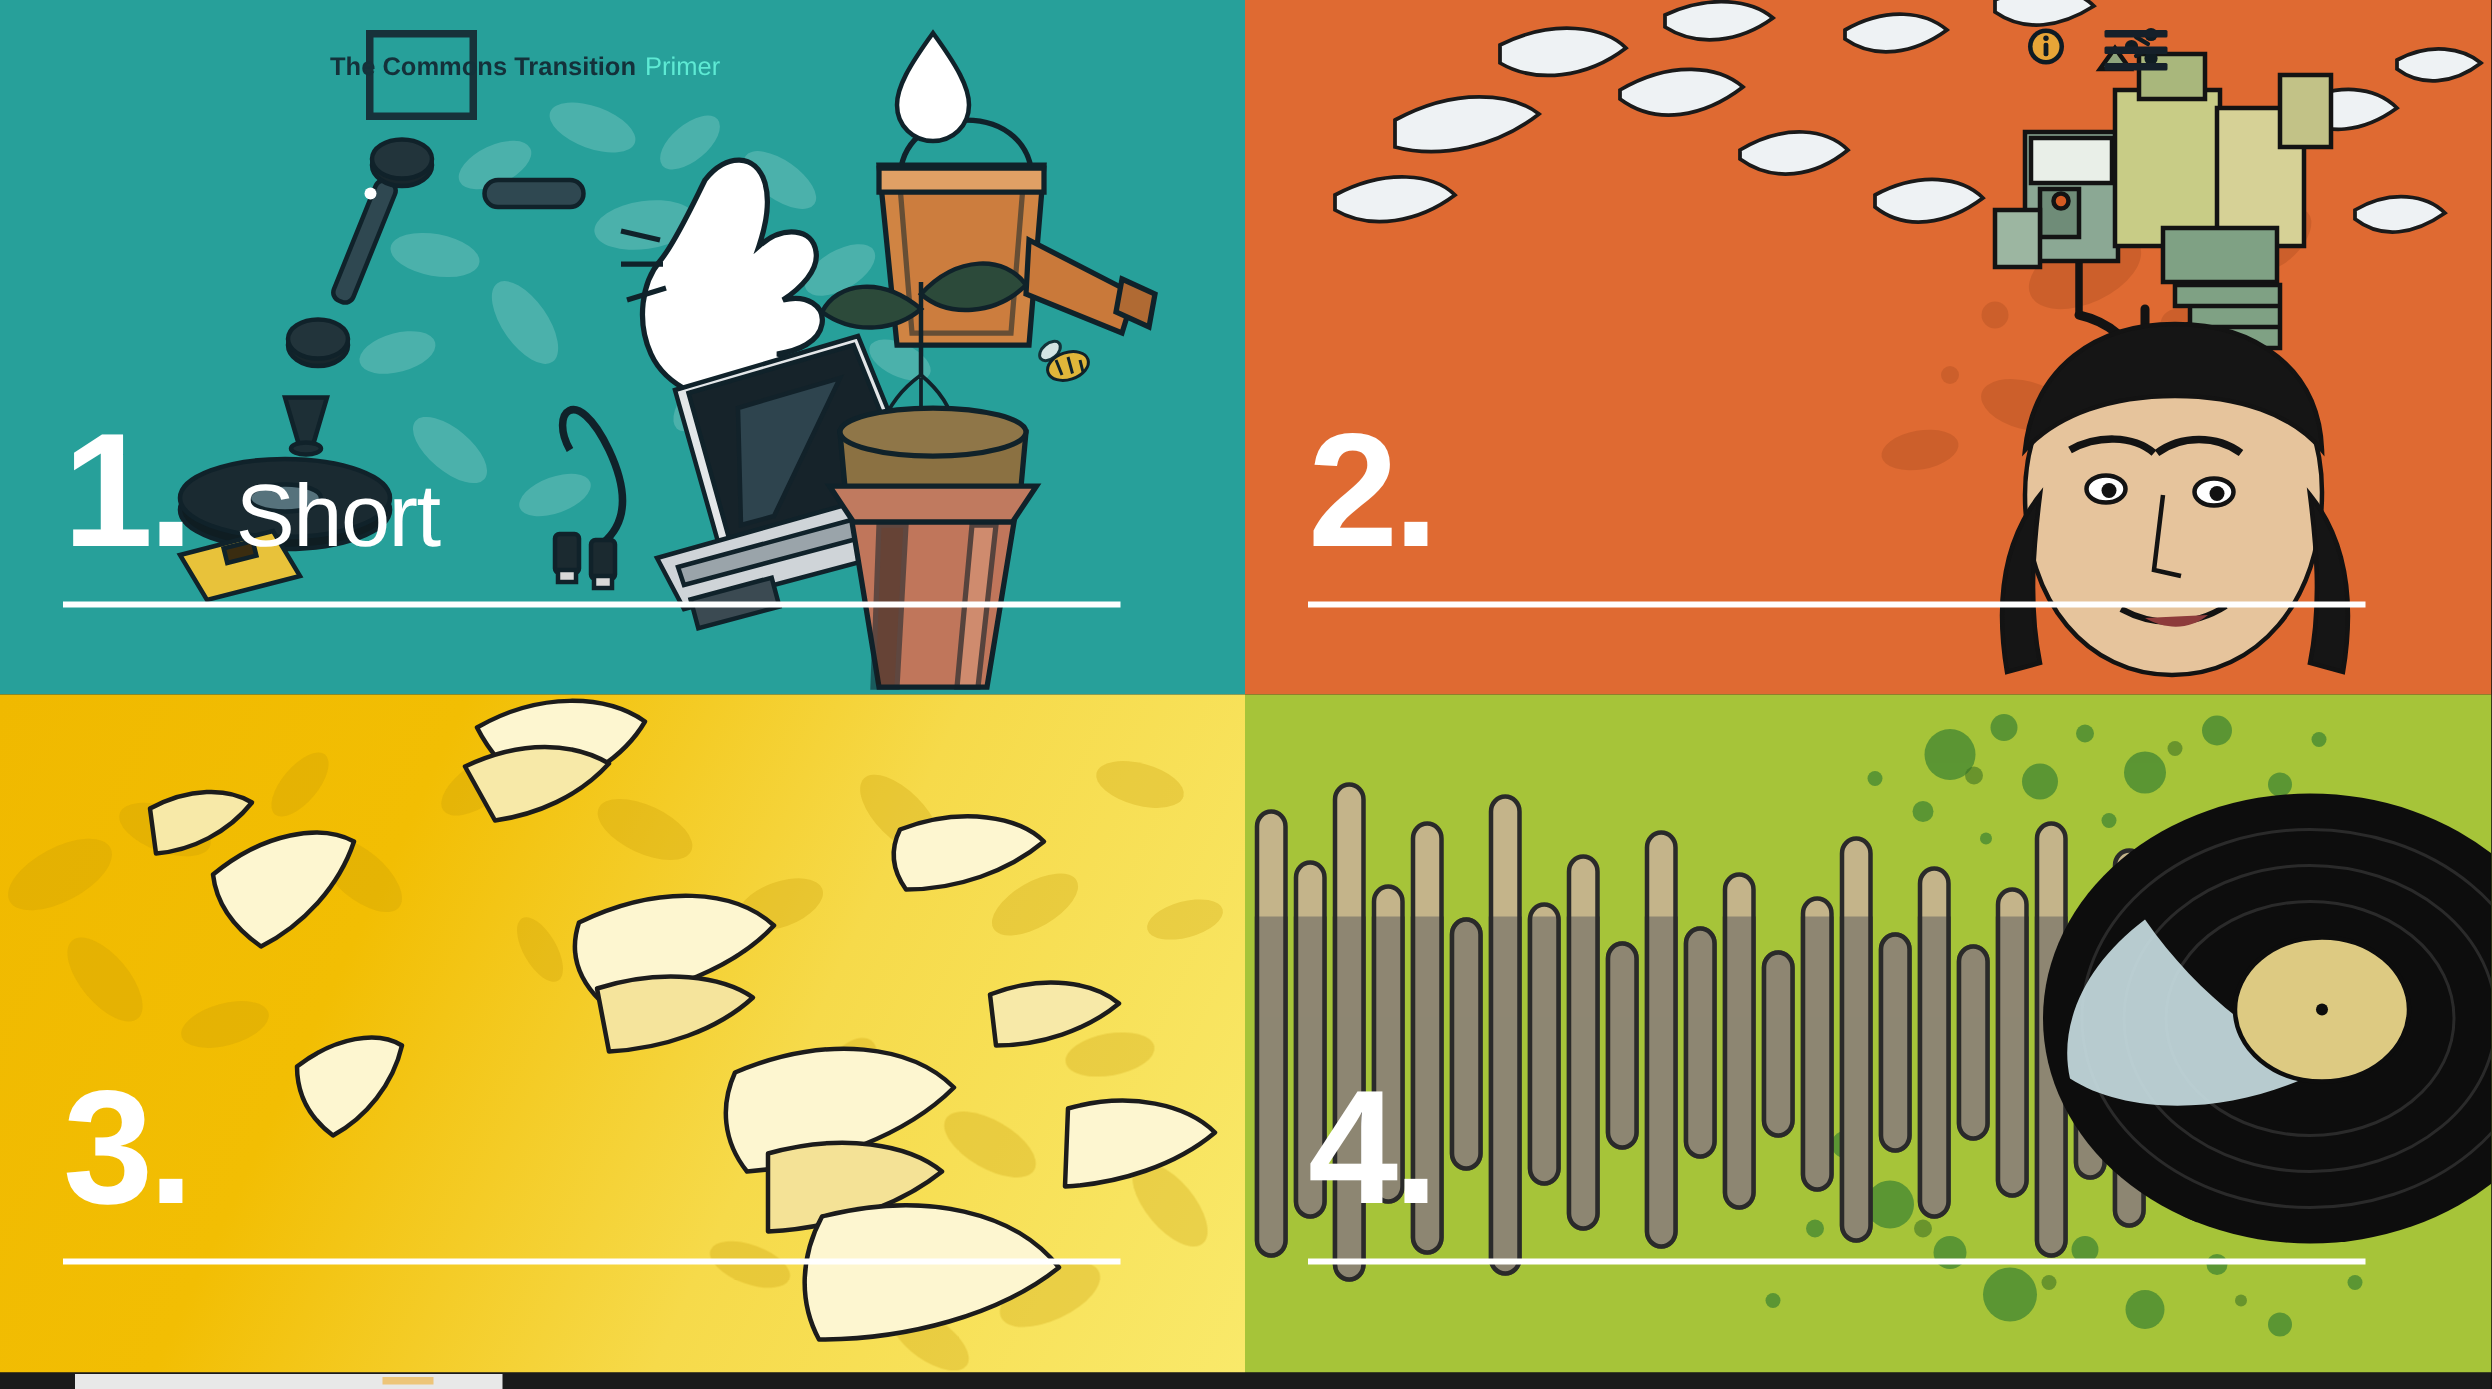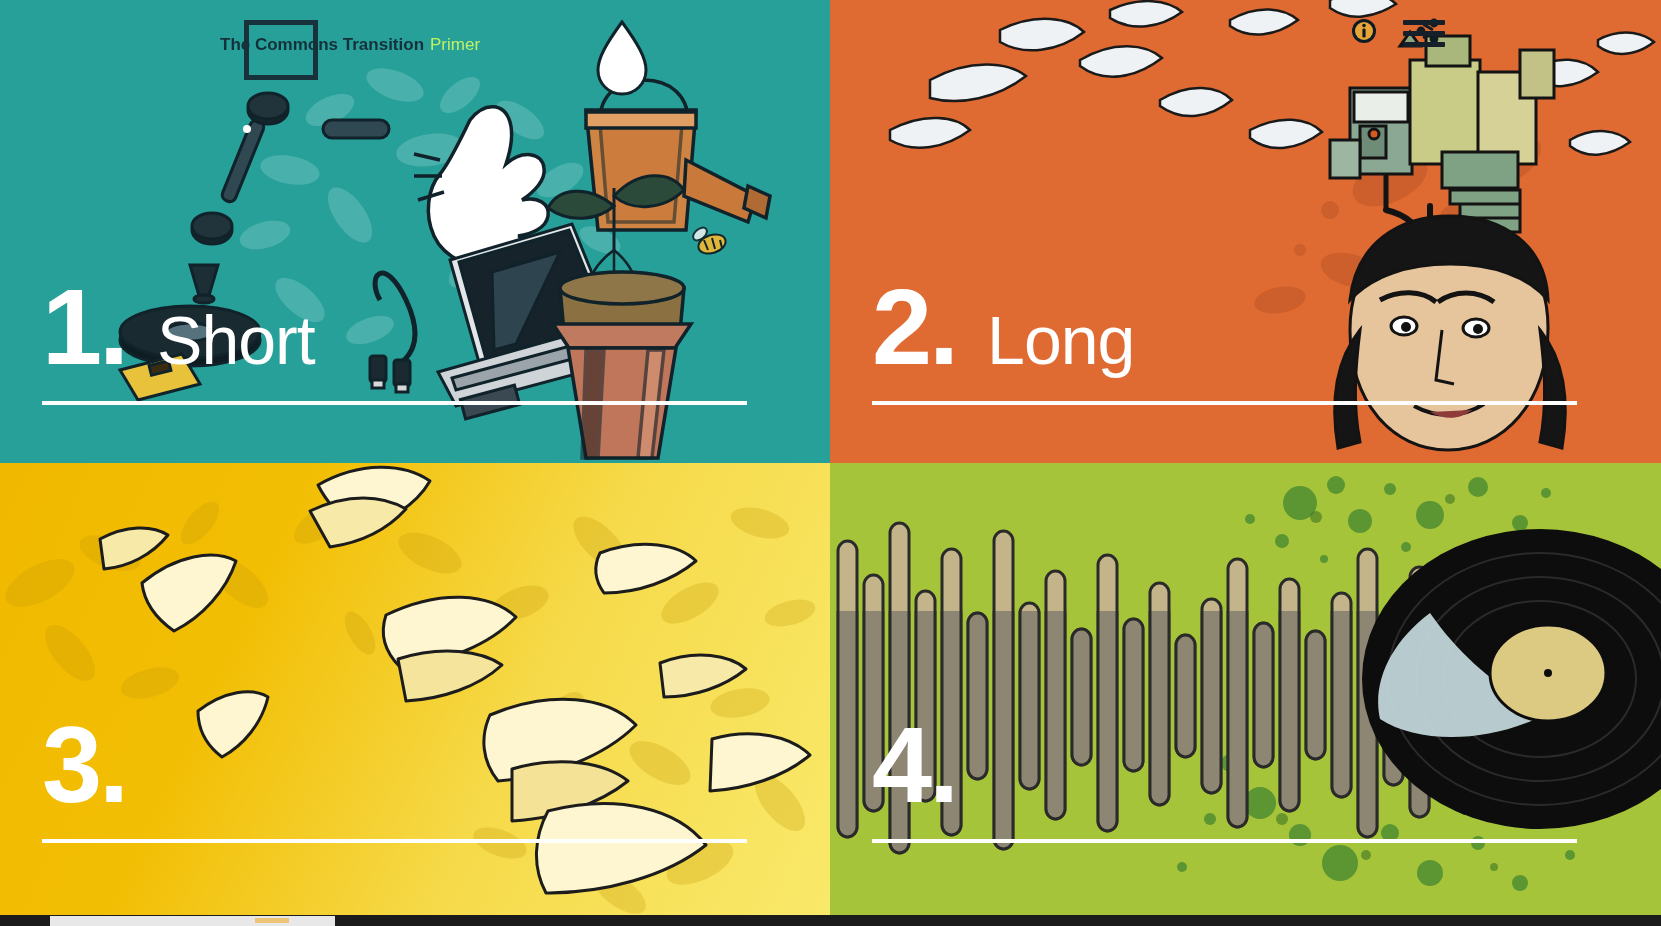--- a/index.html
+++ b/index.html
@@ -17,32 +17,32 @@
   .tile-2 { background:#DF6A32; }
   .tile-3 { background:linear-gradient(115deg,#F0B900 0%,#F2BE03 30%,#F6DA4A 62%,#F9E96A 100%); }
   .tile-4 { background:#A6C439; }
 
   .tile-caption { position:absolute; left:42px; right:42px; bottom:52px; z-index:40; }
   .tile-1 .tile-caption, .tile-2 .tile-caption { bottom:58px; }
   .tile-3 .tile-caption, .tile-4 .tile-caption { bottom:72px; }
   .cap-row { display:flex; align-items:baseline; white-space:nowrap; }
   .cap-num { color:#fff; font-size:108px; font-weight:700; letter-spacing:-3px; line-height:0.95; }
   .cap-dot { color:#fff; font-size:108px; font-weight:700; line-height:0.95; }
-  .cap-label { color:#fff; font-size:68px; font-weight:500; line-height:1; margin-left:28px; letter-spacing:-1px; }
+  .cap-label { color:#fff; font-size:59px; font-weight:500; line-height:1; margin-left:28px; letter-spacing:-1px; }
   .cap-rule { height:4px; background:#fff; margin-top:22px; width:705px; max-width:100%; }
 
   
   .brand { position:absolute; left:220px; top:14px; z-index:60;
            display:flex; align-items:center; height:62px; }
   .brand-mark { position:absolute; left:24px; top:6px; width:74px; height:60px;
                 border:5px solid #17323a; }
   .brand-text { position:relative; z-index:2; padding-left:0; font-size:17px; color:#14313a;
                 display:flex; align-items:baseline; gap:6px; }
   .brand-strong { font-weight:700; }
-  .brand-light { font-weight:400; color:#bef264; }
+  .brand-light { font-weight:400; color:#5eead4; }
 
   .topicons { position:absolute; right:218px; top:16px; z-index:60;
               display:flex; align-items:center; gap:34px; }
   .icon-btn { width:30px; height:30px; display:flex; align-items:center; justify-content:center; cursor:pointer; }
   .burger { position:absolute; right:216px; top:18px; z-index:60; width:42px; height:30px; cursor:pointer;
             display:flex; flex-direction:column; justify-content:center; gap:6px; }
   .burger span { display:block; height:5px; background:#15202a; border-radius:1px; }
   .burger span:nth-child(1){ width:42px; }
   .burger span:nth-child(2){ width:42px; }
   .burger span:nth-child(3){ width:42px; }
@@ -266,21 +266,20 @@
       </div>
       <div class="burger" title="Menu">
         <span></span>
         <span></span>
         <span></span>
       </div>
       <div class="tile-caption">
         <div class="cap-row">
           <span class="cap-num">2</span>
           <span class="cap-dot">.</span>
-          <span class="cap-label">Long</span>
         </div>
         <div class="cap-rule"></div>
       </div>
     </div>
 
     <div class="tile tile-3">
       <div class="ill">
         <svg viewBox="0 0 830 452" preserveAspectRatio="none">
           <g opacity="0.28" fill="#c79a08">
             <ellipse cx="40" cy="120" rx="38" ry="18" transform="rotate(-28 40 120)"></ellipse>

